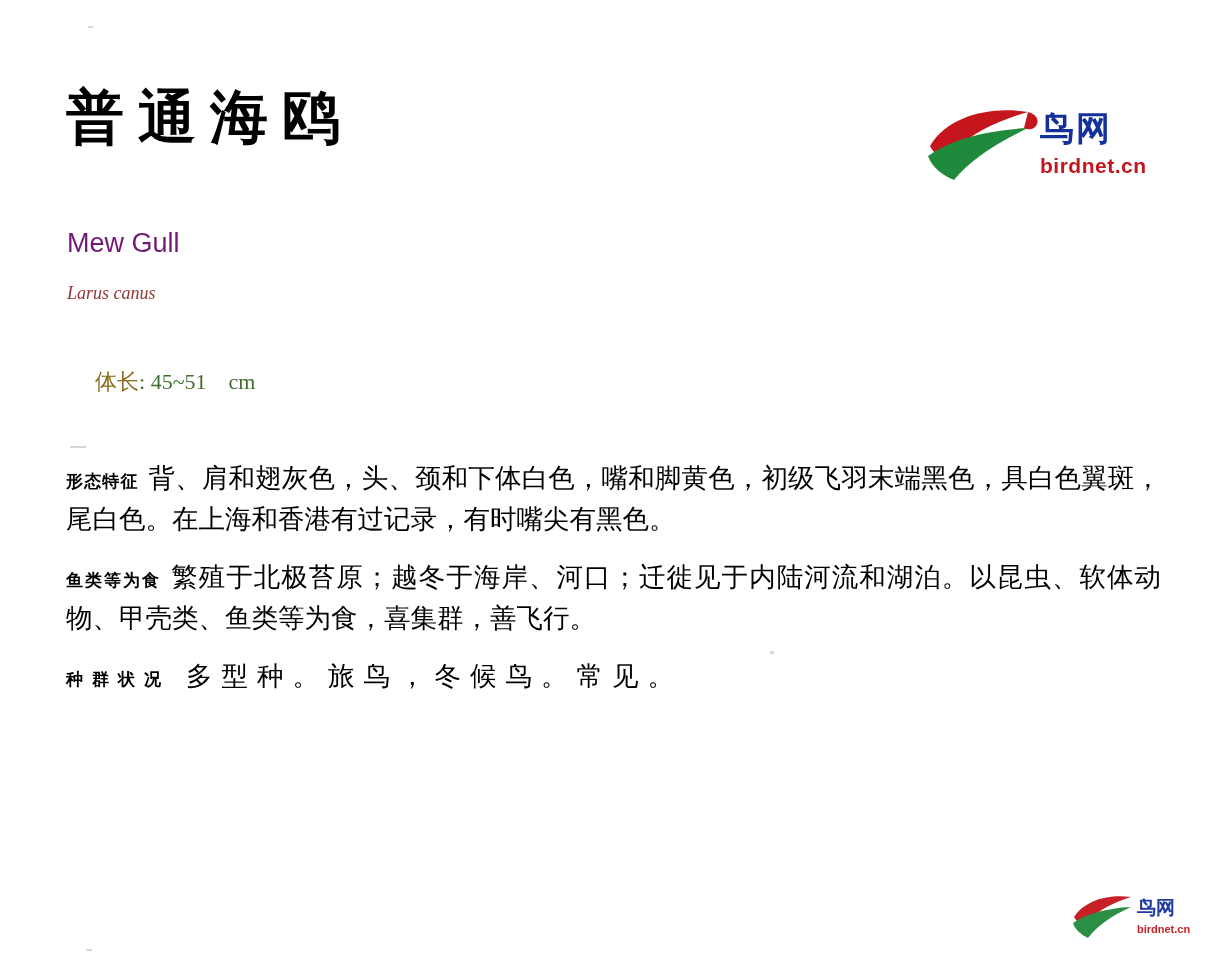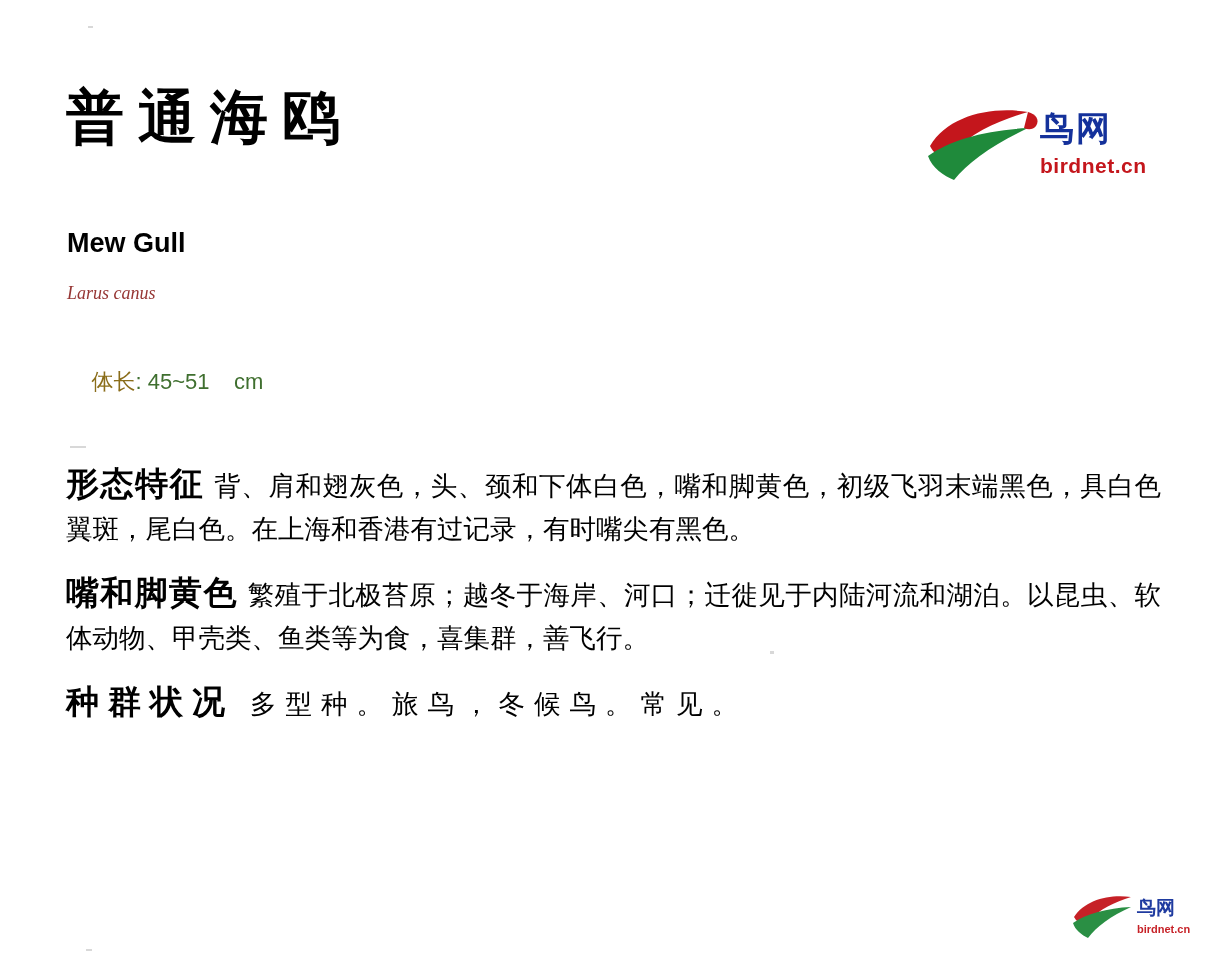--- a/index.html
+++ b/index.html
@@ -76,37 +76,36 @@
     letter-spacing: 0.5px;
   }
 
   
   .name-en {
     position: absolute;
     top: 228px;
     left: 67px;
     font-family: "Liberation Sans", sans-serif;
     font-size: 27px;
-    color: #000000;
-    font-weight: bold;
+    color: #701a75;
   }
   .name-latin {
     position: absolute;
     top: 283px;
     left: 67px;
     font-family: "Liberation Serif", serif;
     font-style: italic;
     font-size: 18px;
     color: #963634;
   }
   .size-line {
     position: absolute;
     top: 341px;
-    left: 67px;
-    font-family: Liberation Sans, sans-serif;
+    left: 73px;
+    font-family: Liberation Serif, serif;
     font-size: 22px;
     color: #3f6f2f;
     white-space: pre;
   }
   .size-line .size-label {
     color: #8a6d1a;
   }
   .size-line .size-val {
     color: #3f6f2f;
   }
@@ -128,21 +127,21 @@
     margin: 0;
     font-family: "Liberation Serif", serif;
     font-size: 26.5px;
     line-height: 1.55;
     color: #000000;
     text-align: justify;
   }
   .sec-label {
     font-family: "Liberation Sans", sans-serif;
     font-weight: bold;
-    font-size: 33px;
+    font-size: 17px;
     letter-spacing: 1px;
     margin-right: 10px;
   }
   .section.sec-status p {
     letter-spacing: 9px;
     font-family: "Liberation Serif", serif;
   }
   .section.sec-status .sec-label {
     letter-spacing: 9px;
     margin-right: 16px;
@@ -213,21 +212,21 @@
     <span class="size-label">体长</span><span class="size-sep">: </span><span class="size-val">45~51</span><span>&nbsp;&nbsp;&nbsp;&nbsp;</span><span class="size-unit">cm</span>
   </div>
 
   <div class="sections">
 
     <div class="section sec-morph">
       <p><span class="sec-label">形态特征</span><span>背、肩和翅灰色，头、颈和下体白色，嘴和脚黄色，初级飞羽末端黑色，具白色翼斑，尾白色。在上海和香港有过记录，有时嘴尖有黑色。</span></p>
     </div>
 
     <div class="section sec-eco">
-      <p><span class="sec-label">嘴和脚黄色</span><span>繁殖于北极苔原；越冬于海岸、河口；迁徙见于内陆河流和湖泊。以昆虫、软体动物、甲壳类、鱼类等为食，喜集群，善飞行。</span></p>
+      <p><span class="sec-label">鱼类等为食</span><span>繁殖于北极苔原；越冬于海岸、河口；迁徙见于内陆河流和湖泊。以昆虫、软体动物、甲壳类、鱼类等为食，喜集群，善飞行。</span></p>
     </div>
 
 
     <div class="section sec-status">
       <p><span class="sec-label">种群状况</span><span>多型种。旅鸟，冬候鸟。常见。</span></p>
     </div>
 
   </div>
 
   <div class="watermark">

